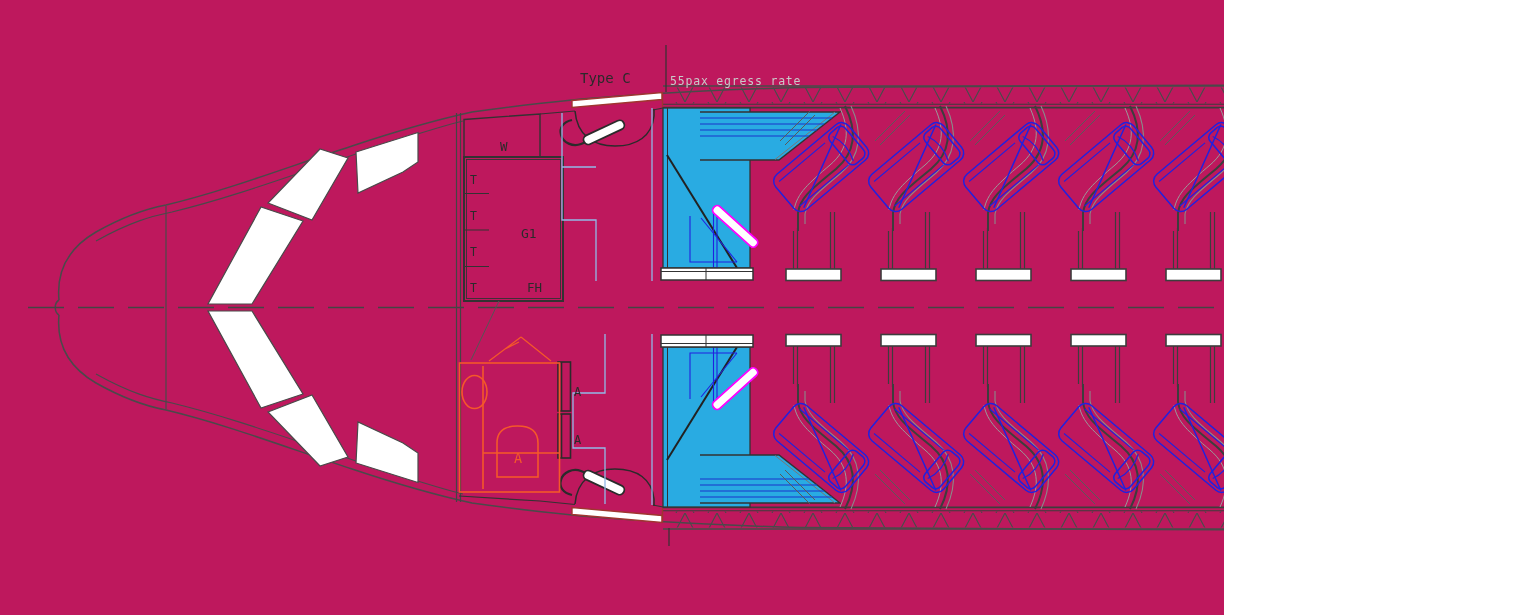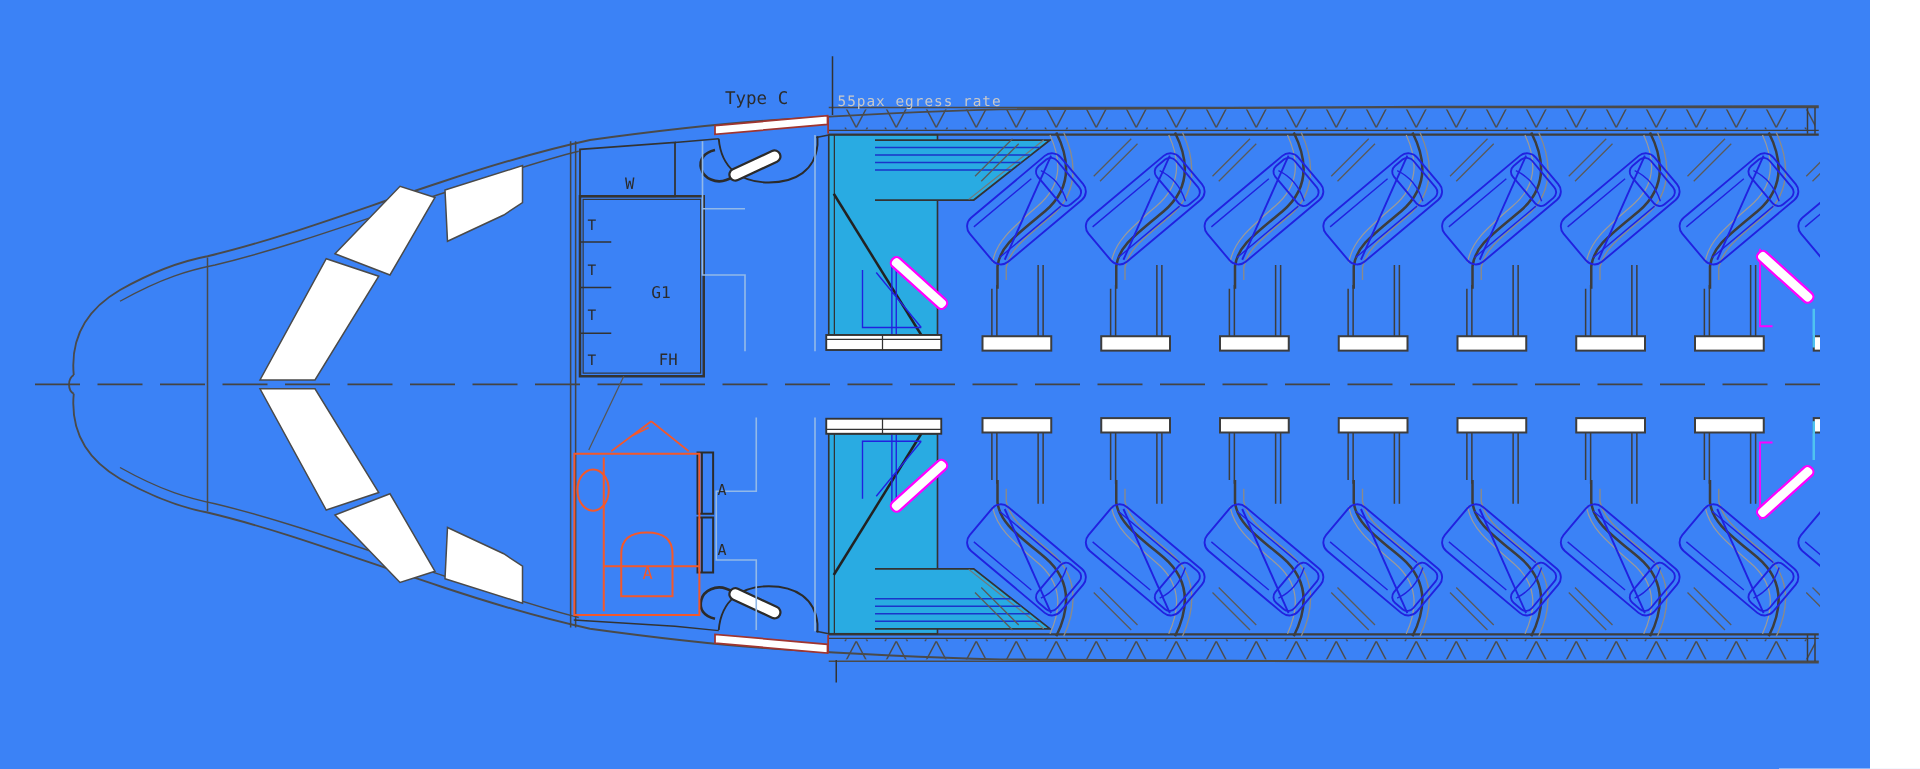--- a/index.html
+++ b/index.html
@@ -1,16 +1,16 @@
 <!DOCTYPE html>
 <html><head>
 <meta charset="utf-8">
 <style>
   html,body{margin:0;padding:0;background:#ffffff;}
-  #stage{position:relative;width:1496px;height:615px;background:#3b82f6;overflow:hidden;
+  #stage{position:relative;width:1224px;height:615px;background:#be185d;overflow:hidden;
          font-family:"DejaVu Sans Mono","Liberation Mono",monospace;}
   svg{position:absolute;left:0;top:0;}
   text{font-family:"DejaVu Sans Mono","Liberation Mono",monospace;}
 </style>
 </head>
 <body>
 
 <div id="stage">
 <svg width="1536" height="615" viewBox="0 0 1536 615">
   <defs>

